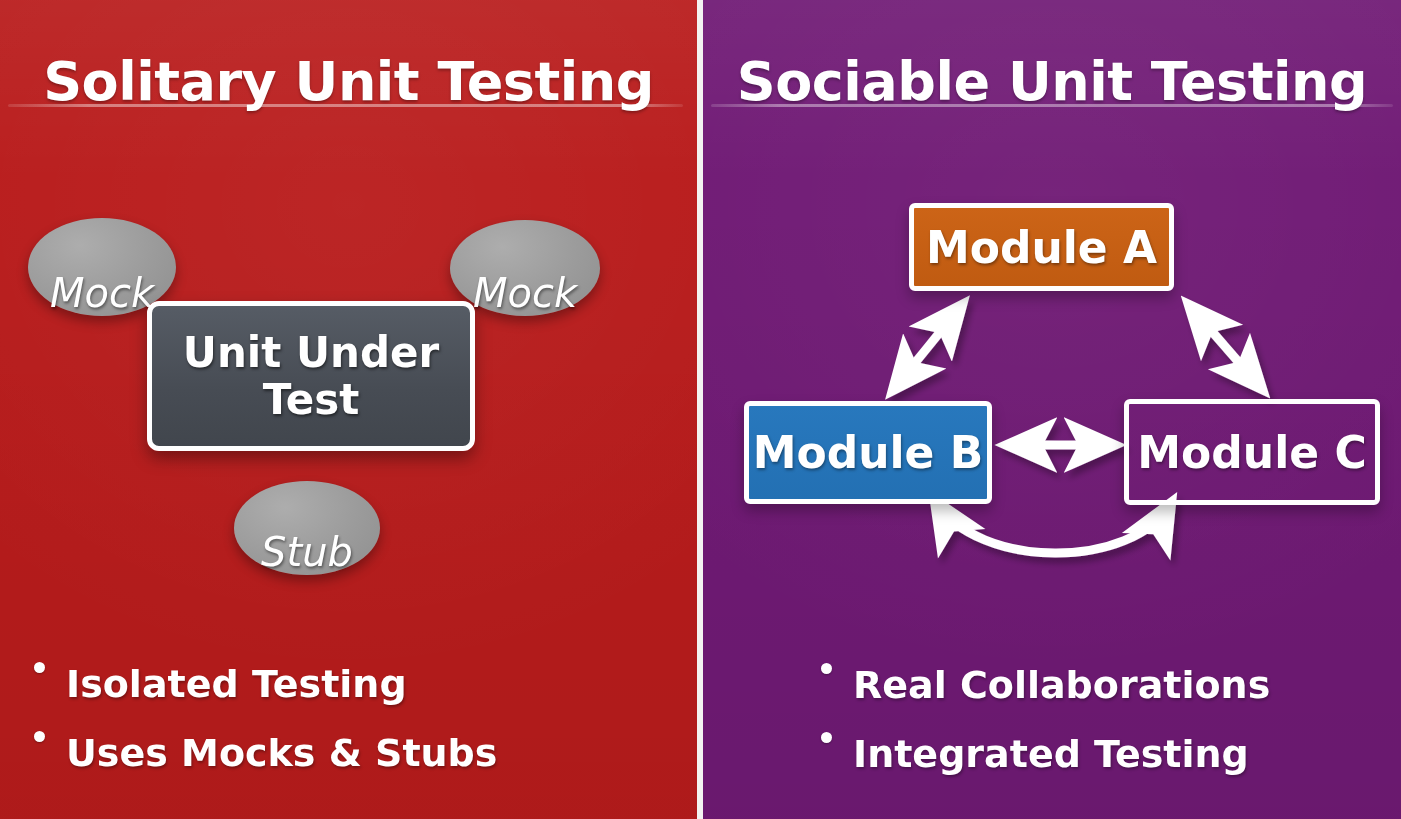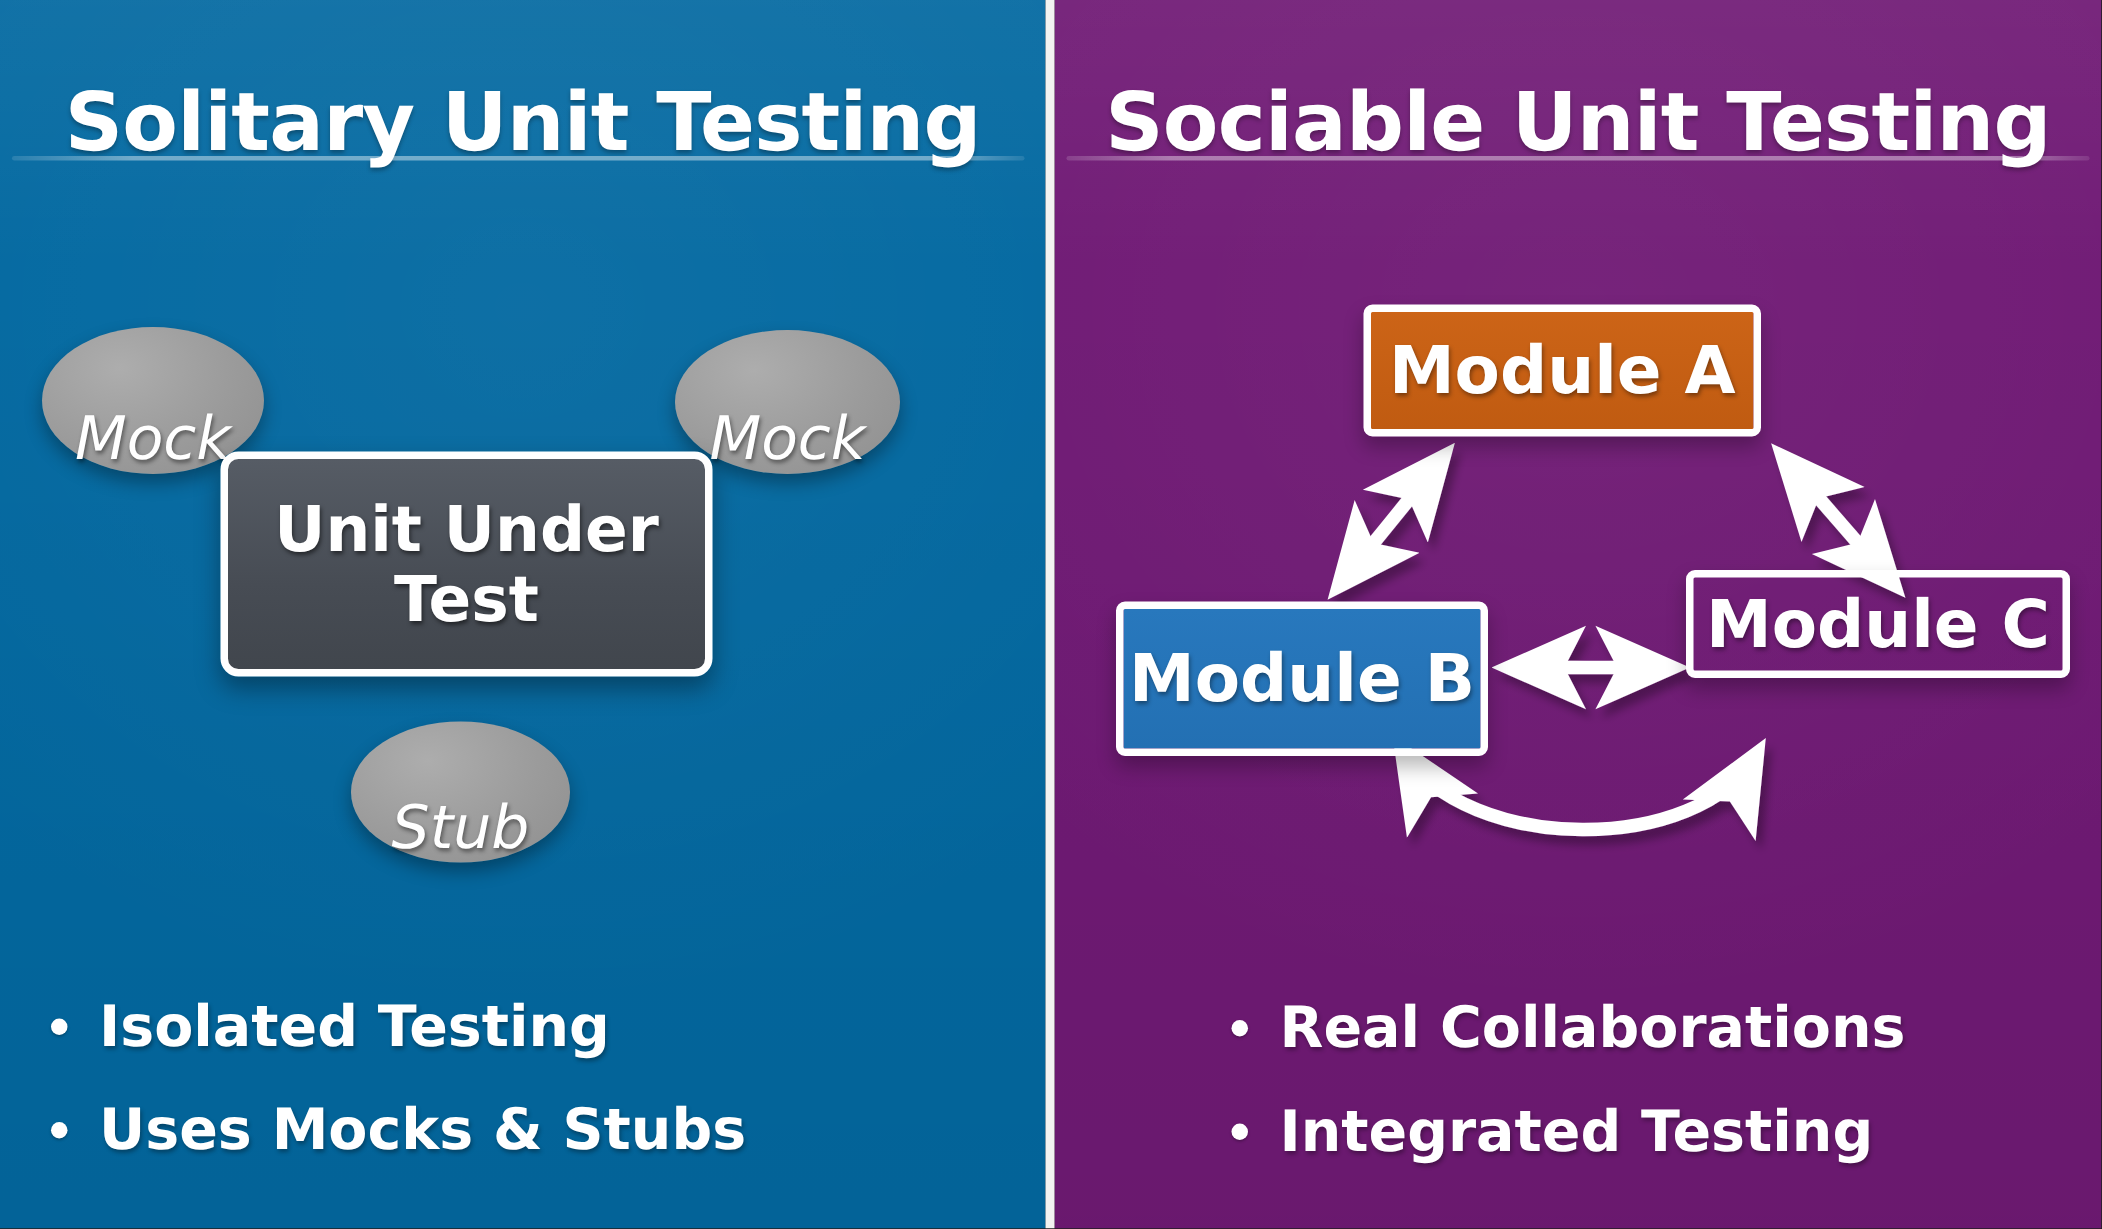--- a/index.html
+++ b/index.html
@@ -17,21 +17,21 @@
     -webkit-font-smoothing: antialiased;
   }
 
   
   .panel {
     position: absolute;
     top: 0;
     height: 819px;
     overflow: hidden;
   }
-  .panel-left  { left: 0;     width: 697px; background: #0369a1; }
+  .panel-left  { left: 0;     width: 697px; background: #b91c1c; }
   .panel-right { left: 703px; width: 698px; background: #701a75; }
 
   .panel-left::after,
   .panel-right::after {
     content: "";
     position: absolute;
     inset: 0;
     pointer-events: none;
     background:
       radial-gradient(ellipse 120% 90% at 50% 25%, rgba(255,255,255,0.045), rgba(0,0,0,0) 65%),
@@ -139,21 +139,21 @@
     font-size: 44px;
     font-weight: 700;
     text-shadow: 1px 2px 3px rgba(0,0,0,0.38);
     box-shadow: 0 7px 13px rgba(0,0,0,0.27);
     z-index: 3;
   }
   #module-a { left: 909px;  top: 203px; width: 265px; height: 88px;
               background: linear-gradient(180deg, #CC6417 0%, #C05B11 100%); }
   #module-b { left: 744px;  top: 401px; width: 248px; height: 103px;
               background: linear-gradient(180deg, #2878BD 0%, #2370B3 100%); }
-  #module-c { left: 1124px; top: 380px; width: 256px; height: 72px;
+  #module-c { left: 1124px; top: 399px; width: 256px; height: 106px;
               background: transparent; }
 
   .arrows-svg {
     position: absolute;
     left: 703px;
     top: 0;
     width: 698px;
     height: 819px;
     z-index: 2;
     pointer-events: none;
@@ -164,21 +164,21 @@
     position: absolute;
     z-index: 3;
     list-style: none;
     margin: 0;
     padding: 0;
   }
   .bullets.left  { left: 34px;  top: 662px; }
   .bullets.right { left: 118px; top: 663px; }
   .bullets li {
     display: flex;
-    align-items: center;
+    align-items: flex-start;
     color: #ffffff;
     font-size: 38px;
     font-weight: 700;
     text-shadow: 1px 2px 3px rgba(0,0,0,0.33);
     margin-bottom: 25px;
     white-space: nowrap;
   }
   .bullet-dot {
     width: 11px;
     height: 11px;

